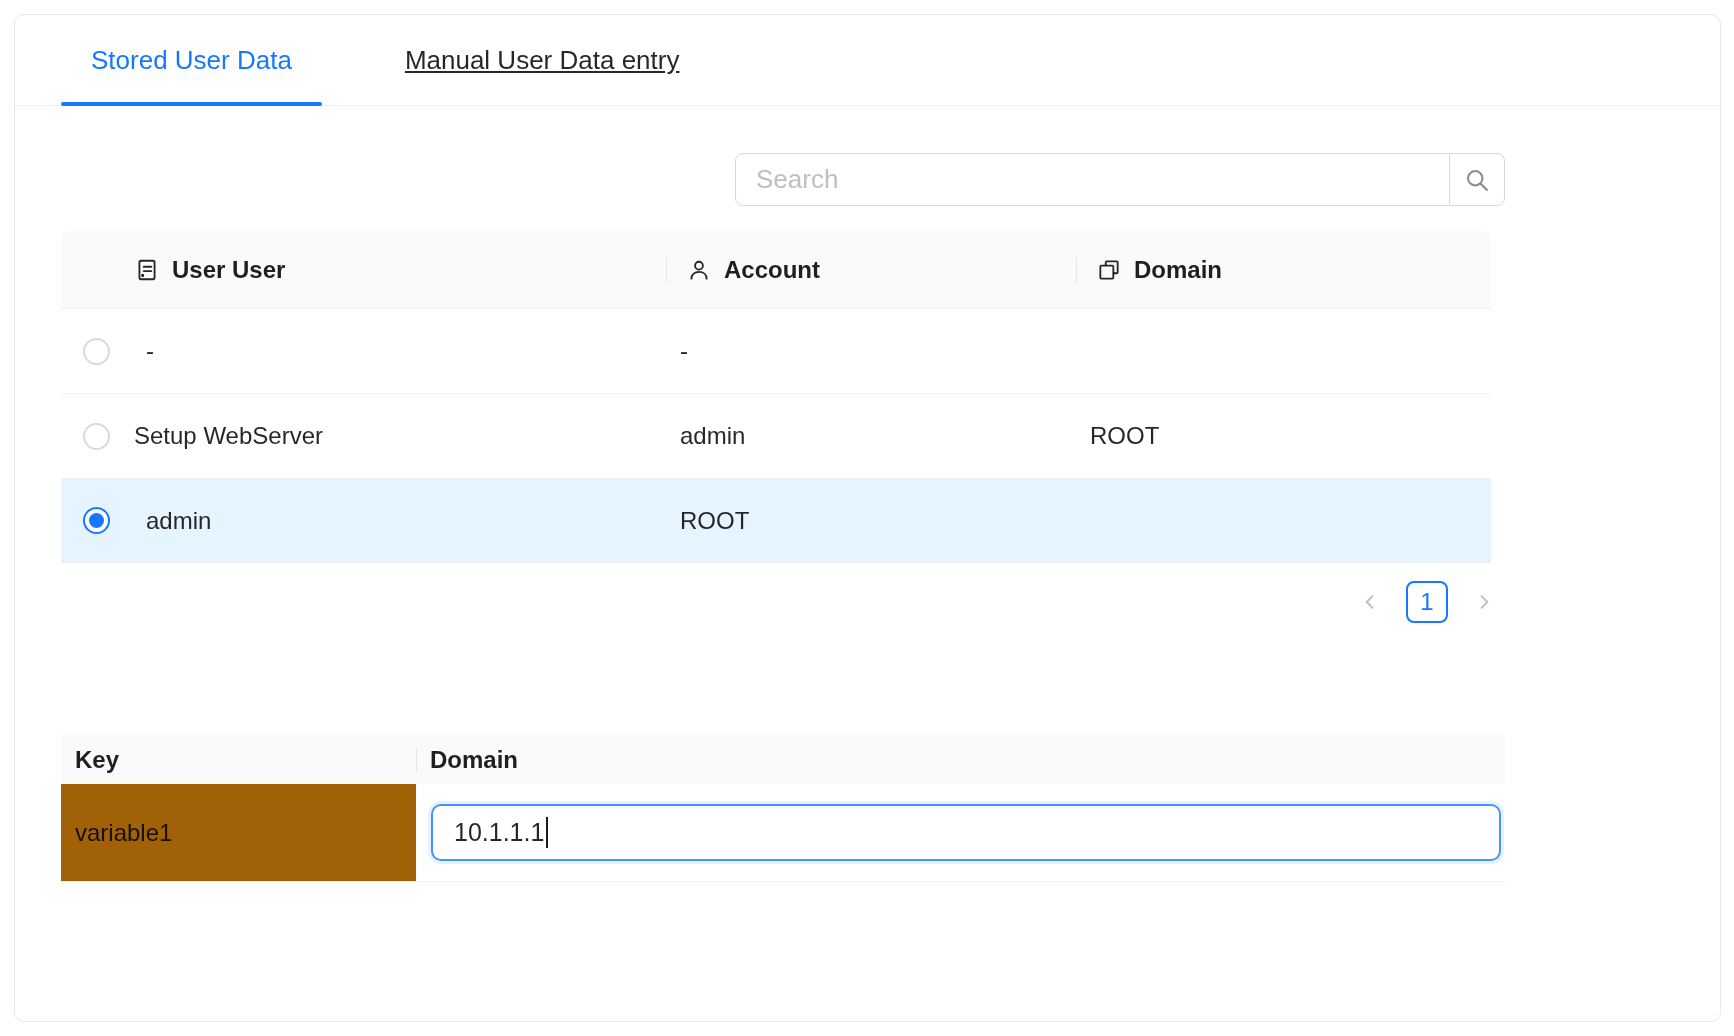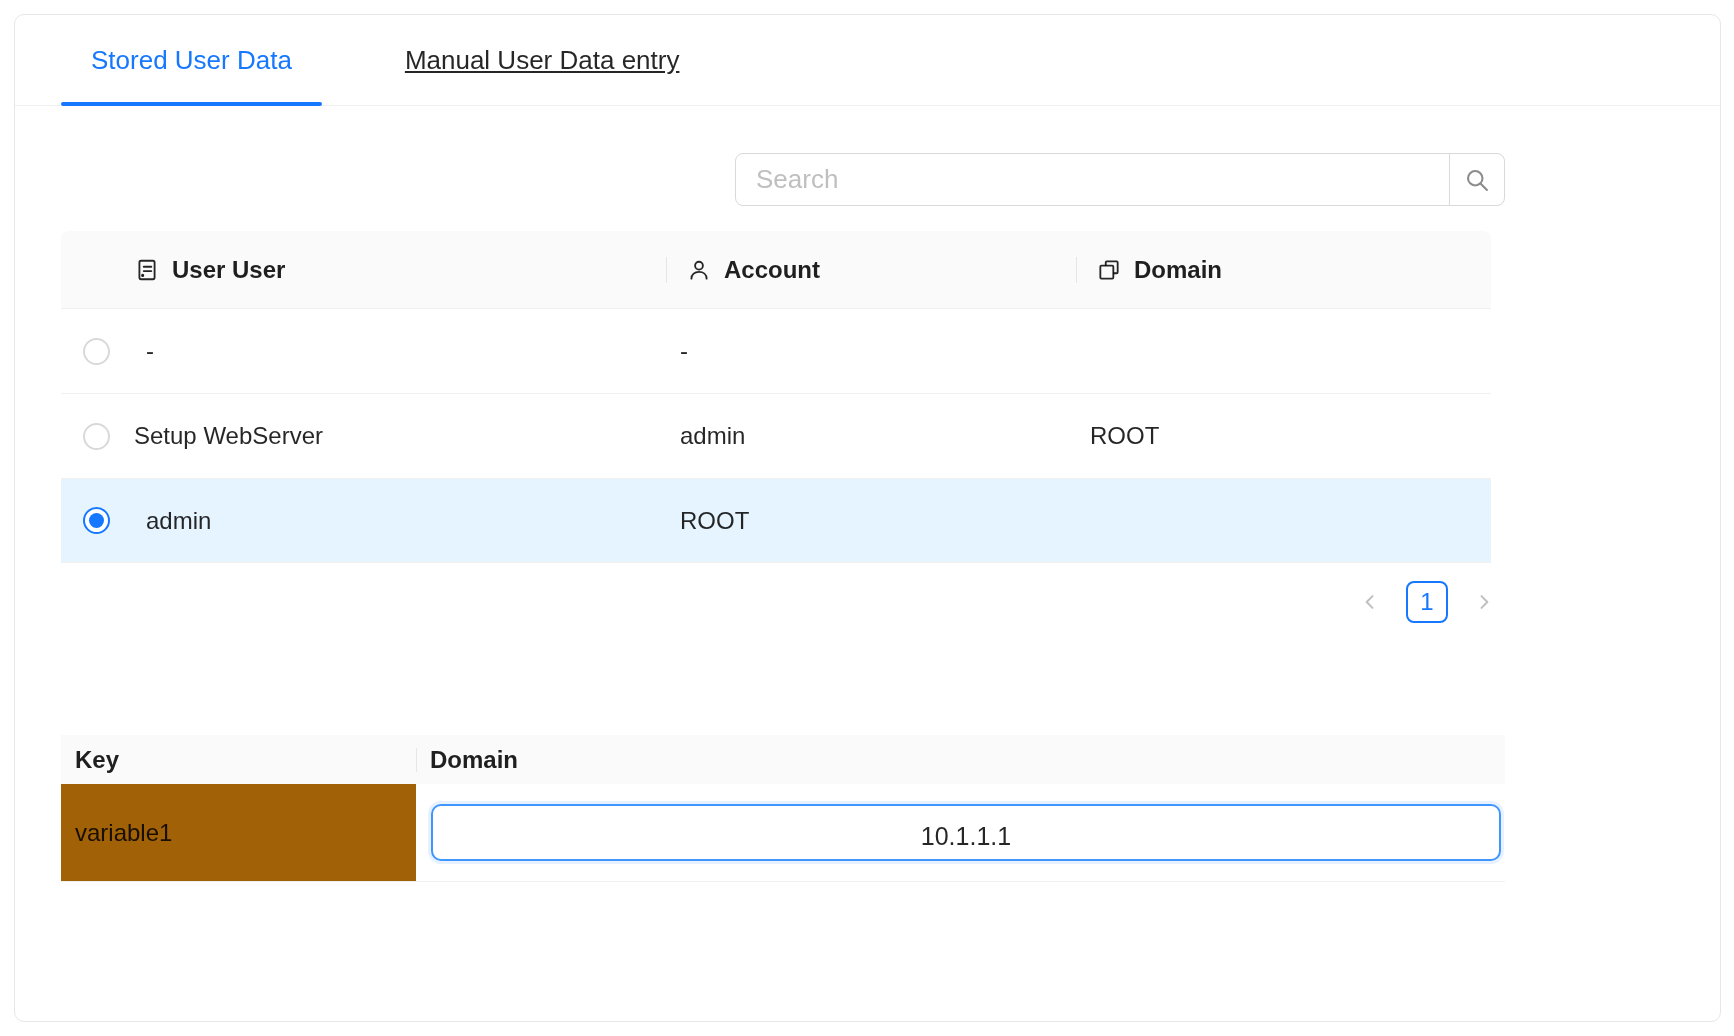--- a/index.html
+++ b/index.html
@@ -144,23 +144,22 @@
     background: #a16207;
     display: flex; align-items: center; padding-left: 14px;
   }
   .kv-value { display: flex; align-items: center; padding-left: 15px; }
   .value-input {
     width: 1070px; height: 57px;
     border: 2px solid #4096ff; border-radius: 10px;
     box-shadow: 0 0 0 3px rgba(22,119,255,0.10);
     background: #fff;
     display: flex; align-items: center;
-    padding: 16px 21px; font-size: 25px;
+    padding: 4px 21px; font-size: 25px;
     cursor: text;
-    flex-direction: column;
   }
   .caret {
     display: inline-block; width: 2px; height: 31px;
     background: #1a1a1a; margin-left: 2px; vertical-align: middle;
   }
 
   .icon { display: inline-flex; align-items: center; justify-content: center; }
 </style>
 </head>
 <body>

